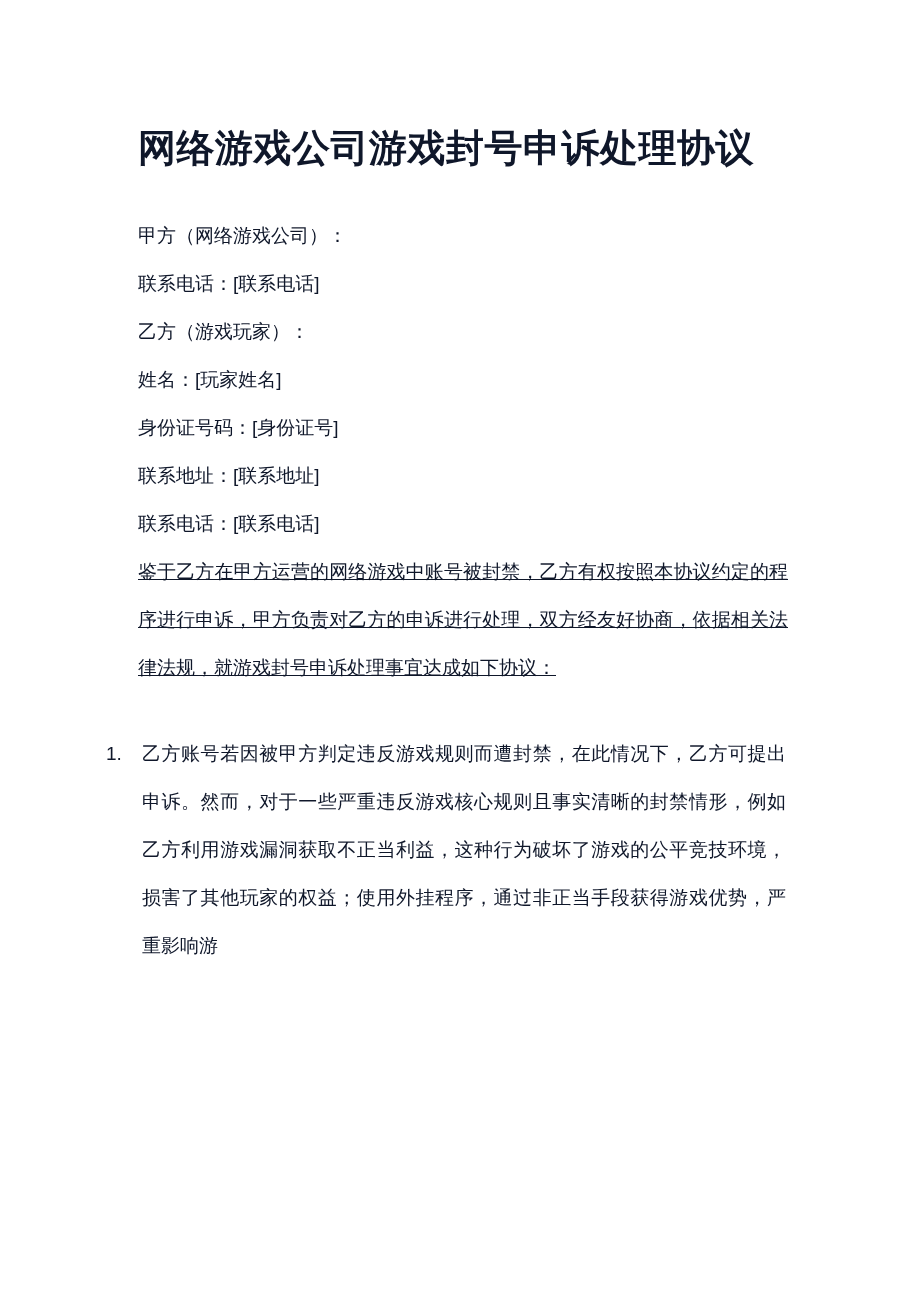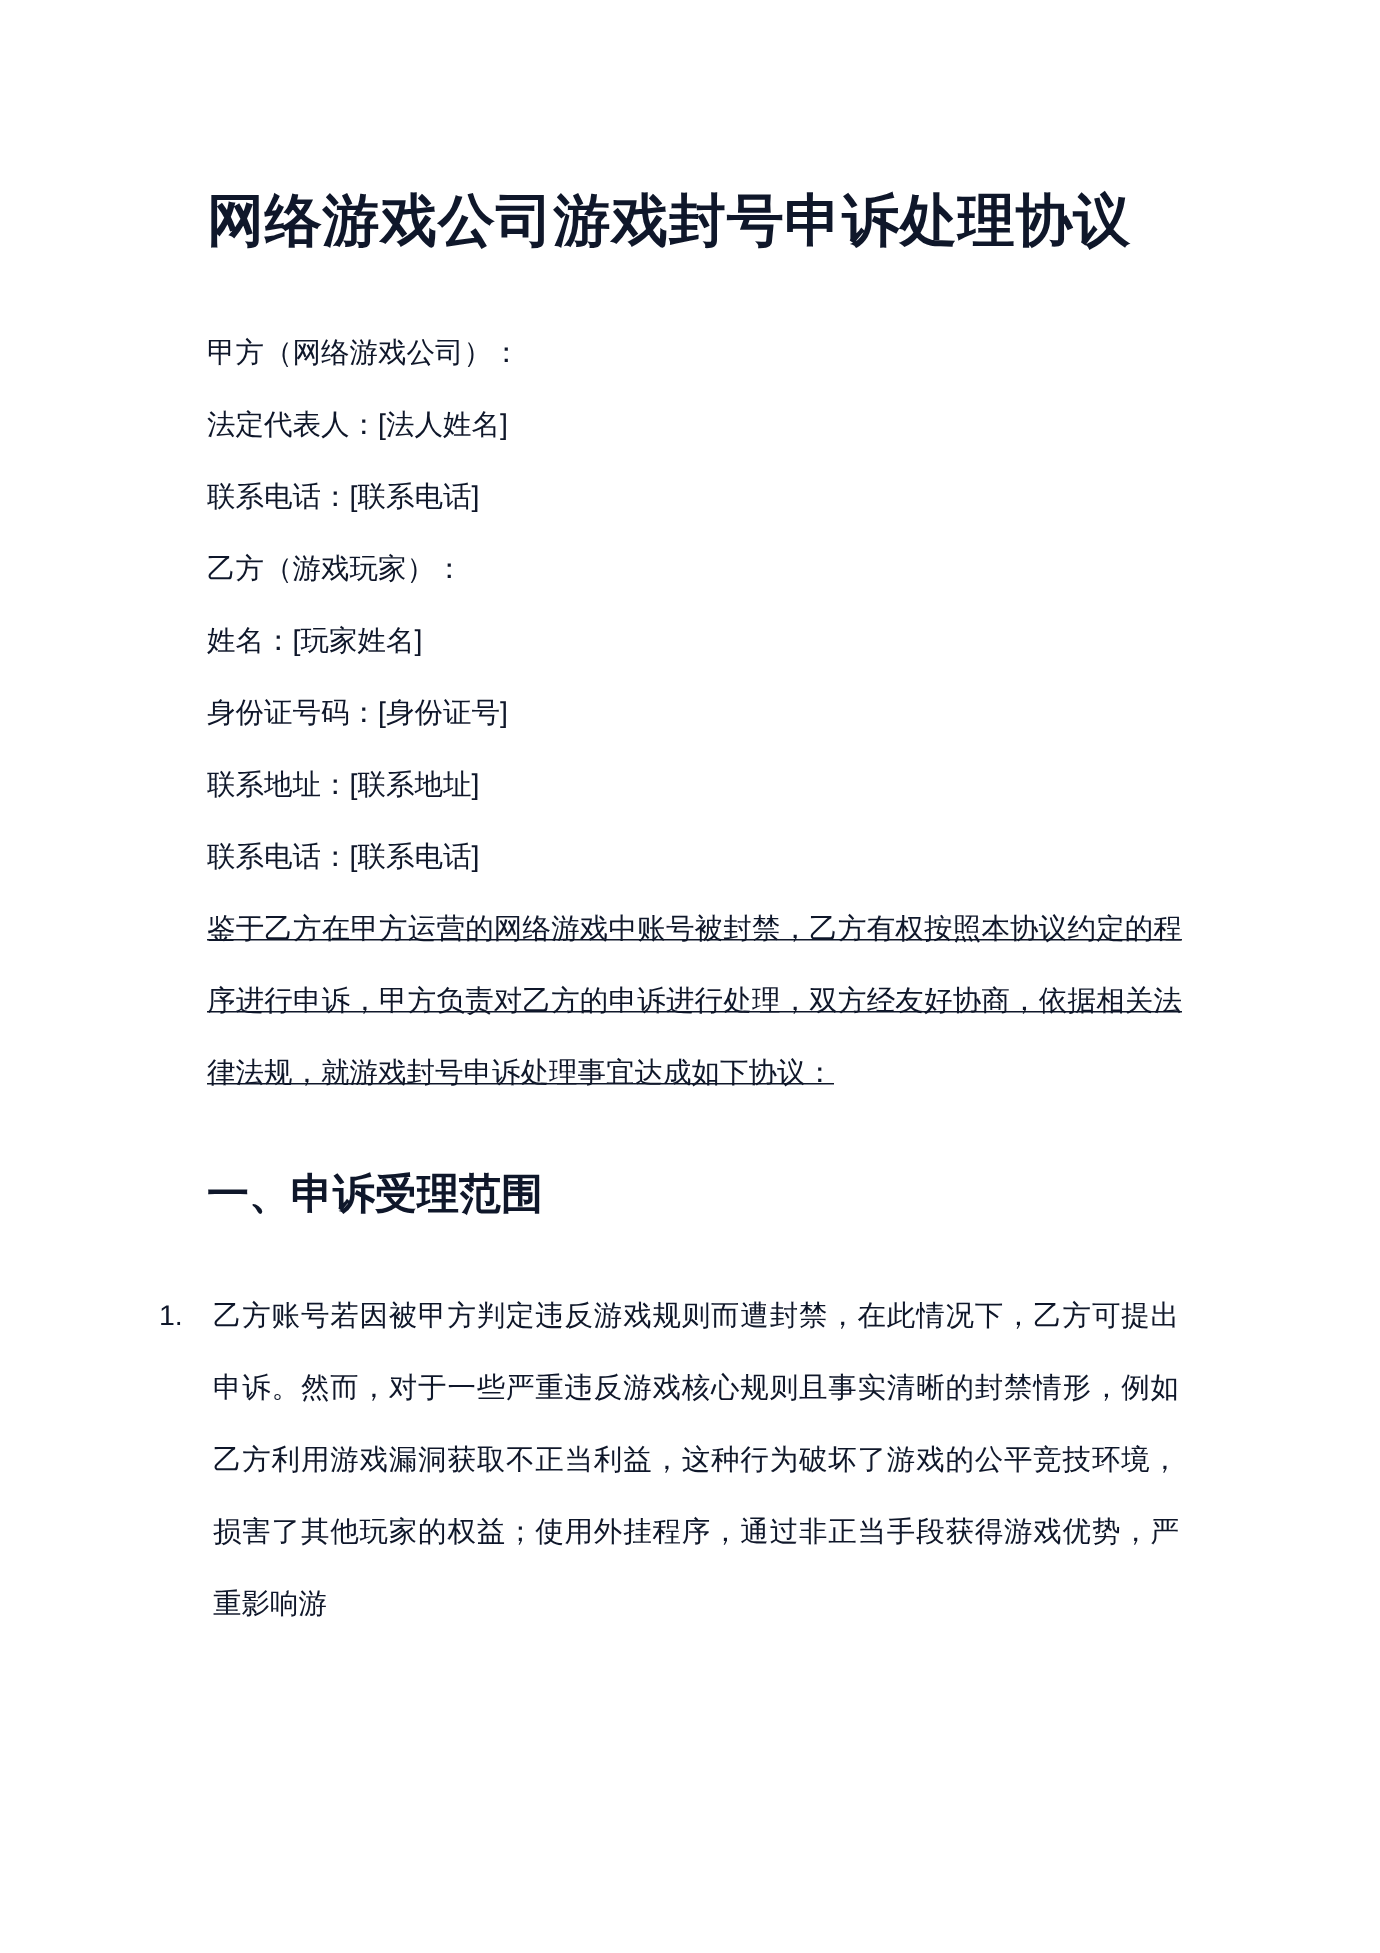--- a/index.html
+++ b/index.html
@@ -74,33 +74,31 @@
 </style>
 </head>
 <body>
 
 <div class="page">
 
   <h1 class="doc-title">网络游戏公司游戏封号申诉处理协议</h1>
 
   <div class="body-text">
     <p>甲方（网络游戏公司）：</p>
-    <p>法定代表人：[法人姓名]</p>
     <p>联系电话：[联系电话]</p>
 
     <p>乙方（游戏玩家）：</p>
     <p>姓名：[玩家姓名]</p>
     <p>身份证号码：[身份证号]</p>
     <p>联系地址：[联系地址]</p>
     <p>联系电话：[联系电话]</p>
 
     <p class="justified">鉴于乙方在甲方运营的网络游戏中账号被封禁，乙方有权按照本协议约定的程序进行申诉，甲方负责对乙方的申诉进行处理，双方经友好协商，依据相关法律法规，就游戏封号申诉处理事宜达成如下协议：</p>
   </div>
 
-  <h2 class="section-heading">一、申诉受理范围</h2>
 
   <div class="numbered-list">
     <div class="list-item">
       <span class="item-number">1.</span>
       <p class="item-text">乙方账号若因被甲方判定违反游戏规则而遭封禁，在此情况下，乙方可提出申诉。然而，对于一些严重违反游戏核心规则且事实清晰的封禁情形，例如乙方利用游戏漏洞获取不正当利益，这种行为破坏了游戏的公平竞技环境，损害了其他玩家的权益；使用外挂程序，通过非正当手段获得游戏优势，严重影响游</p>
     </div>
   </div>
 
 </div>
 

